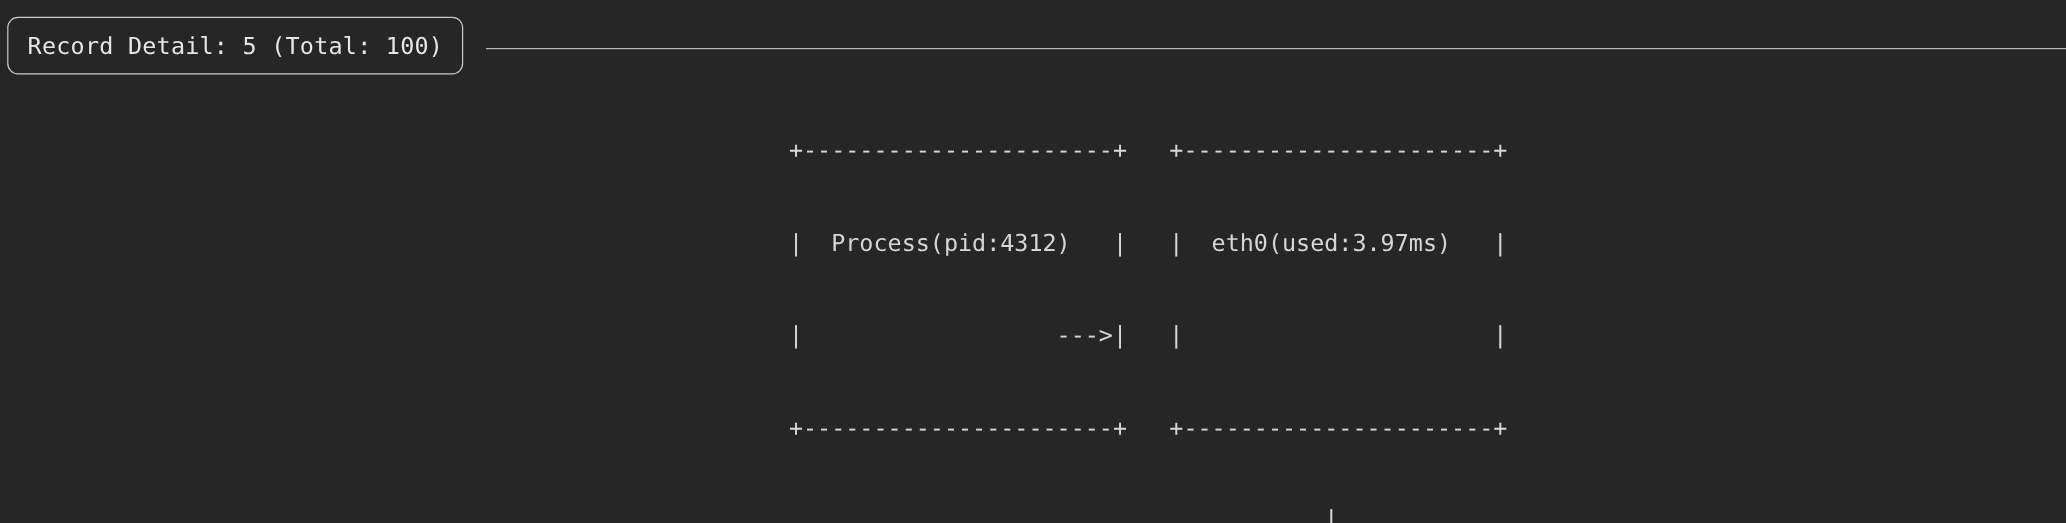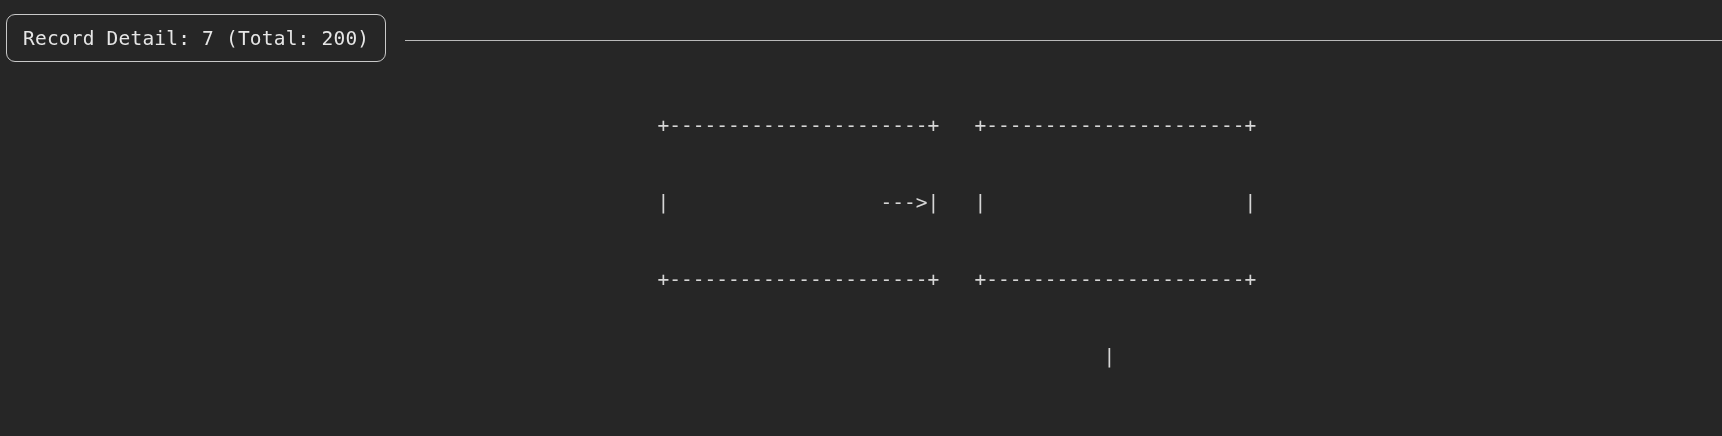--- a/index.html
+++ b/index.html
@@ -69,25 +69,26 @@
     height: 25.6px;
     white-space: pre;
     font-family: "DejaVu Sans Mono", "Liberation Mono", monospace;
   }
 </style>
 </head>
 <body>
 
 <div id="header-bar">
   <div id="header-rule"></div>
-  <div id="title-pill">Record Detail: 7 (Total: 200)</div>
+  <div id="title-pill">Record Detail: 5 (Total: 100)</div>
 </div>
 
 <div id="ascii-canvas">
   <span class="ascii-line">                                                        +----------------------+   +----------------------+</span>
+  <span class="ascii-line">                                                        |  Process(pid:4312)   |   |  eth0(used:3.97ms)   |</span>
   <span class="ascii-line">                                                        |                  ---&gt;|   |                      |</span>
   <span class="ascii-line">                                                        +----------------------+   +----------------------+</span>
   <span class="ascii-line">                                                                                              |</span>
   
   
   
   
   
   
   

